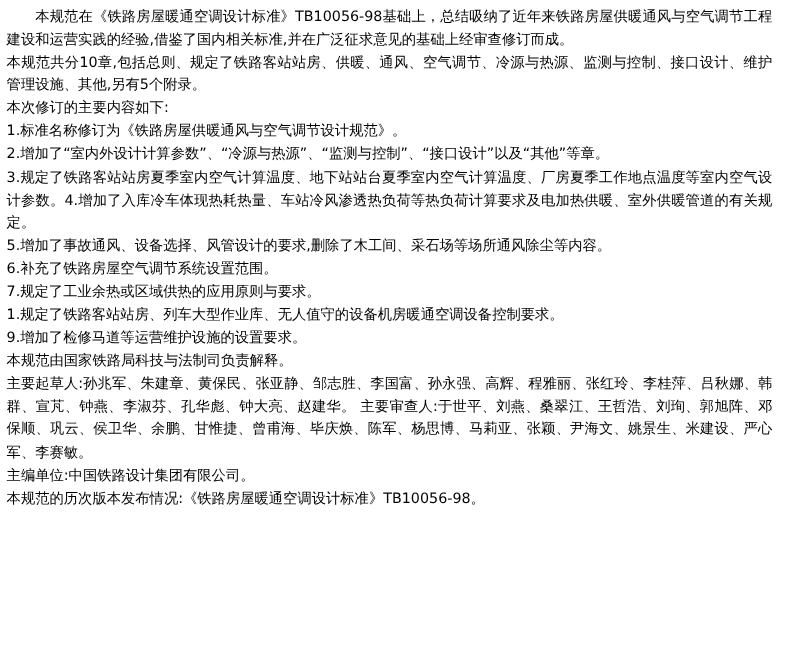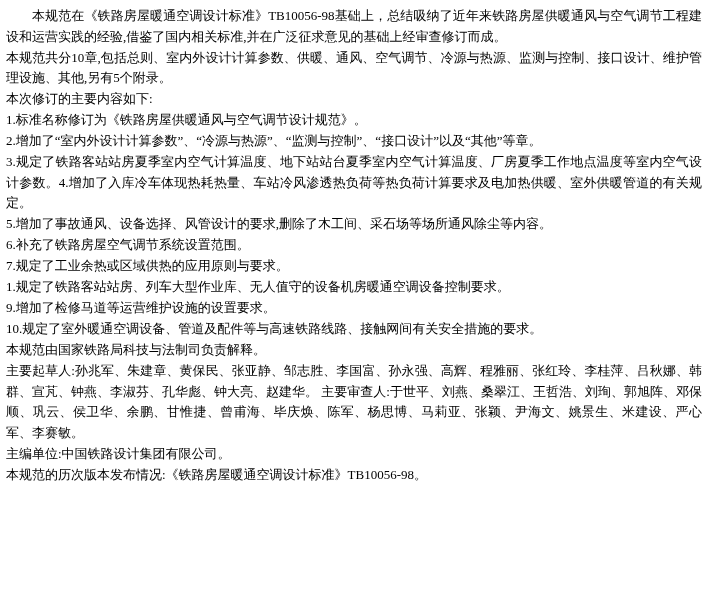--- a/index.html
+++ b/index.html
@@ -11,48 +11,46 @@
     width: 718px;
     height: 596px;
     font-family: "DejaVu Sans", "Liberation Sans", sans-serif;
     color: #000000;
     overflow: hidden;
   }
   .doc {
     box-sizing: border-box;
     width: 718px;
     padding: 6px 16px 0 6px;
-    font-family: Liberation Serif, serif;
   }
   .para {
     font-size: 13.0px;
     line-height: 20.5px;
     text-align: justify;
     text-justify: inter-ideograph;
     margin: 0 0 0.5px 0;
     letter-spacing: 0px;
     word-break: break-all;
   }
   .indent {
     text-indent: 26px;
   }
 </style>
 </head>
 <body>
 
 <div class="doc">
   <p class="para indent">本规范在《铁路房屋暖通空调设计标准》TB10056-98基础上，总结吸纳了近年来铁路房屋供暖通风与空气调节工程建设和运营实践的经验,借鉴了国内相关标准,并在广泛征求意见的基础上经审查修订而成。</p>
-  <p class="para">本规范共分10章,包括总则、室内外设计计算参数、供暖、通风、空气调节、冷源与热源、监测与控制、接口设计、维护管理设施、其他,另有5个附录。</p>
+  <p class="para">本规范共分10章,包括总则、规定了铁路客站站房、供暖、通风、空气调节、冷源与热源、监测与控制、接口设计、维护管理设施、其他,另有5个附录。</p>
   <p class="para">本次修订的主要内容如下:</p>
   <p class="para">1.标准名称修订为《铁路房屋供暖通风与空气调节设计规范》。</p>
   <p class="para">2.增加了“室内外设计计算参数”、“冷源与热源”、“监测与控制”、“接口设计”以及“其他”等章。</p>
   <p class="para">3.规定了铁路客站站房夏季室内空气计算温度、地下站站台夏季室内空气计算温度、厂房夏季工作地点温度等室内空气设计参数。4.增加了入库冷车体现热耗热量、车站冷风渗透热负荷等热负荷计算要求及电加热供暖、室外供暖管道的有关规定。</p>
   <p class="para">5.增加了事故通风、设备选择、风管设计的要求,删除了木工间、采石场等场所通风除尘等内容。</p>
   <p class="para">6.补充了铁路房屋空气调节系统设置范围。</p>
   <p class="para">7.规定了工业余热或区域供热的应用原则与要求。</p>
   <p class="para">1.规定了铁路客站站房、列车大型作业库、无人值守的设备机房暖通空调设备控制要求。</p>
   <p class="para">9.增加了检修马道等运营维护设施的设置要求。</p>
-  <p class="para">10.规定了室外暖通空调设备、管道及配件等与高速铁路线路、接触网间有关安全措施的要求。</p>
   <p class="para">本规范由国家铁路局科技与法制司负责解释。</p>
   <p class="para">主要起草人:孙兆军、朱建章、黄保民、张亚静、邹志胜、李国富、孙永强、高辉、程雅丽、张红玲、李桂萍、吕秋娜、韩群、宣芃、钟燕、李淑芬、孔华彪、钟大亮、赵建华。 主要审查人:于世平、刘燕、桑翠江、王哲浩、刘珣、郭旭阵、邓保顺、巩云、侯卫华、余鹏、甘惟捷、曾甫海、毕庆焕、陈军、杨思博、马莉亚、张颖、尹海文、姚景生、米建设、严心军、李赛敏。</p>
   <p class="para">主编单位:中国铁路设计集团有限公司。</p>
   <p class="para">本规范的历次版本发布情况:《铁路房屋暖通空调设计标准》TB10056-98。</p>
 </div>
 
 </body></html>

